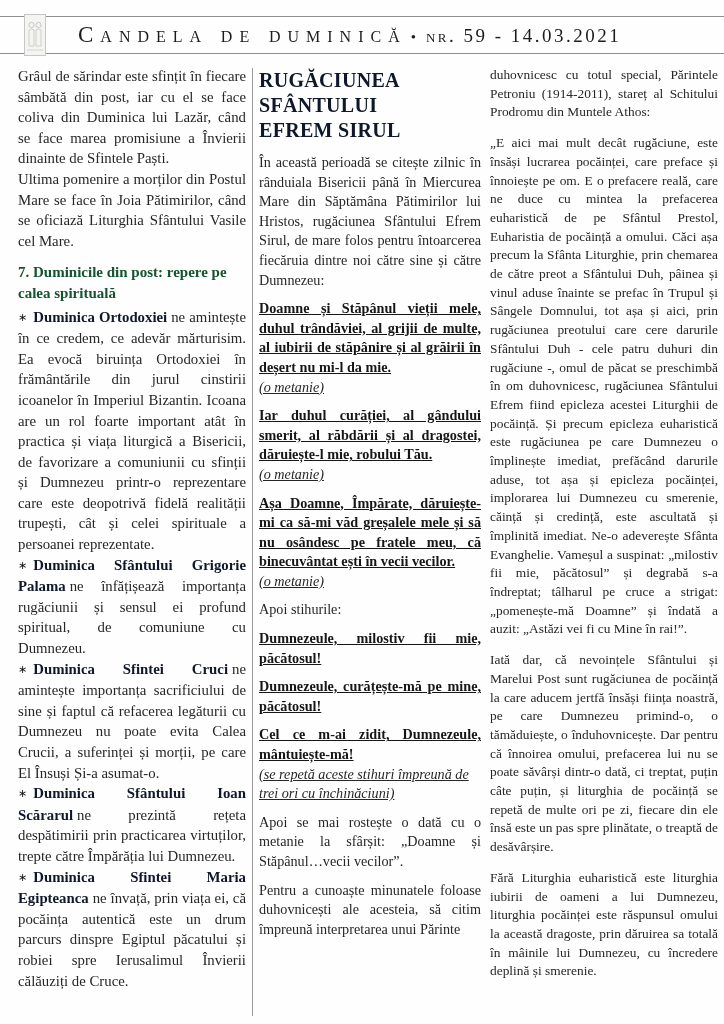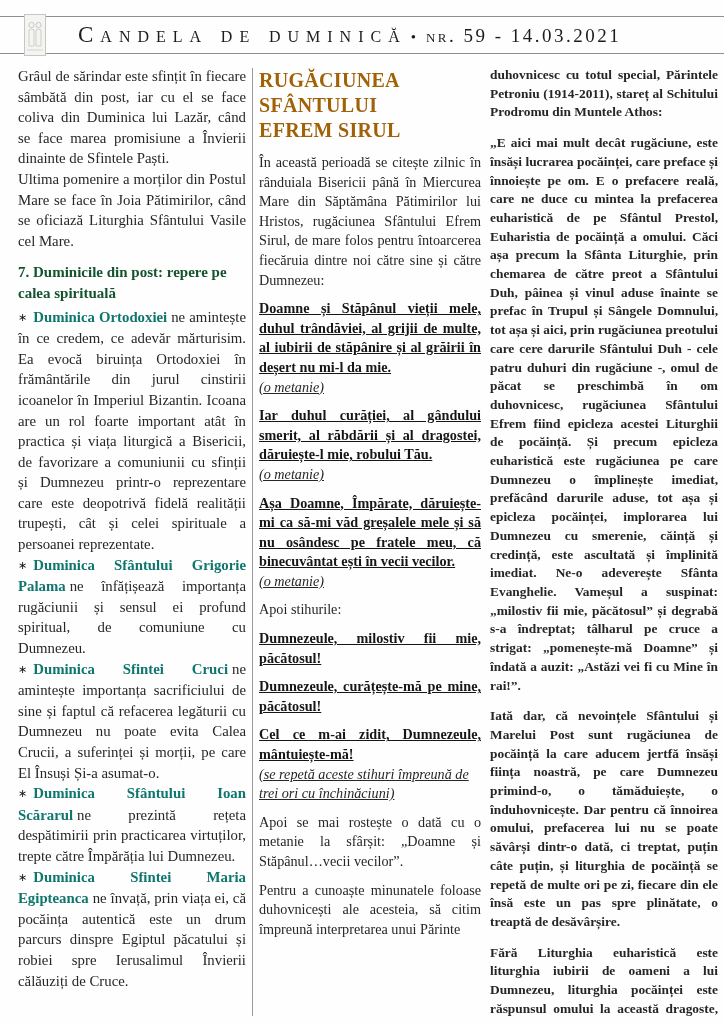--- a/index.html
+++ b/index.html
@@ -44,34 +44,34 @@
     display:flex;
     padding:12px 0 0 18px;
   }
   .col { height:952px; overflow:hidden; }
   .col-1 { width:228px; }
   .vrule {
     width:1px; background:#9a9a9a;
     margin:2px 6px 0 6px; height:948px; flex:none;
   }
   .col-2 { width:222px; }
-  .col-3 { width:228px; margin-left:9px;font-weight:bold; }
+  .col-3 { width:228px; margin-left:9px; }
   
   .col-1 { font-size:14.8px; line-height:20.6px; }
   .body-text { text-align:justify; hyphens:auto; -webkit-hyphens:auto; }
   .subheading {
     font-size:15px; line-height:20.6px; font-weight:bold; color:#14532d;
     margin:11px 0 3px 0; text-align:left;
   }
   .bullet-glyph { font-size:11px; margin-right:6px; position:relative; top:-1px; color:#141414; }
-  .bullet .lead { font-weight:bold; color:#0f766e; margin-right:4px; }
+  .bullet .lead { font-weight:bold; color:#0f172a; margin-right:4px; }
   
   .col-2 { font-size:14.2px; line-height:19.6px; }
   .article-title {
-    font-size:20px; line-height:25px; font-weight:bold; color:#a16207;
+    font-size:20px; line-height:25px; font-weight:bold; color:#0f172a;
     letter-spacing:0.3px; margin:2px 0 10px 0;
   }
   .article-title .t-line { display:block; }
   .sp { margin-top:9px; }
   .prayer { font-weight:bold; color:#161616;text-decoration:underline; }
   .rubric { font-style:italic; text-align:left; margin-top:0;text-decoration:underline; }
   
   .col-3 { font-size:13.4px; line-height:18.7px; }
   .col-3 .sp3 { margin-top:12px; }
 </style>

